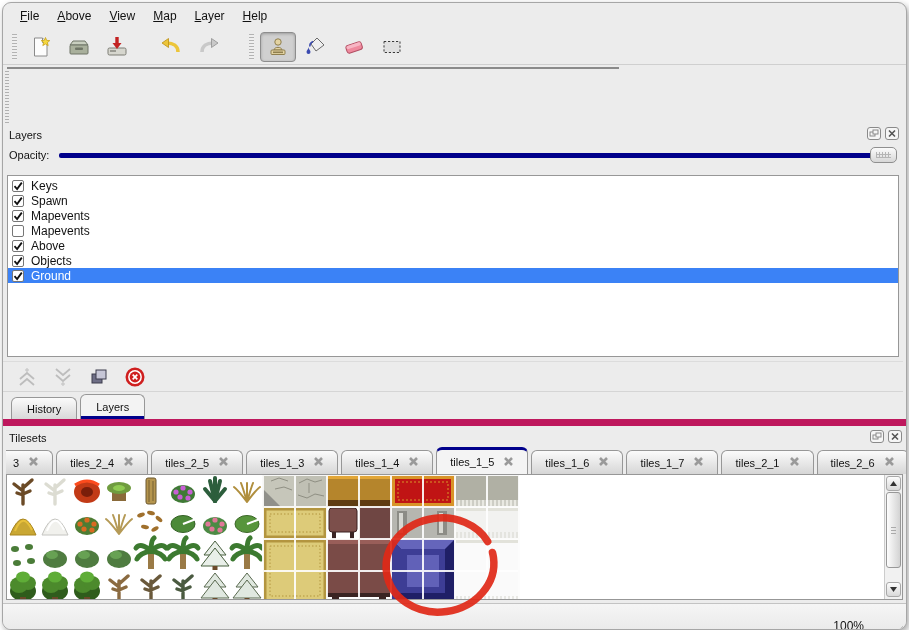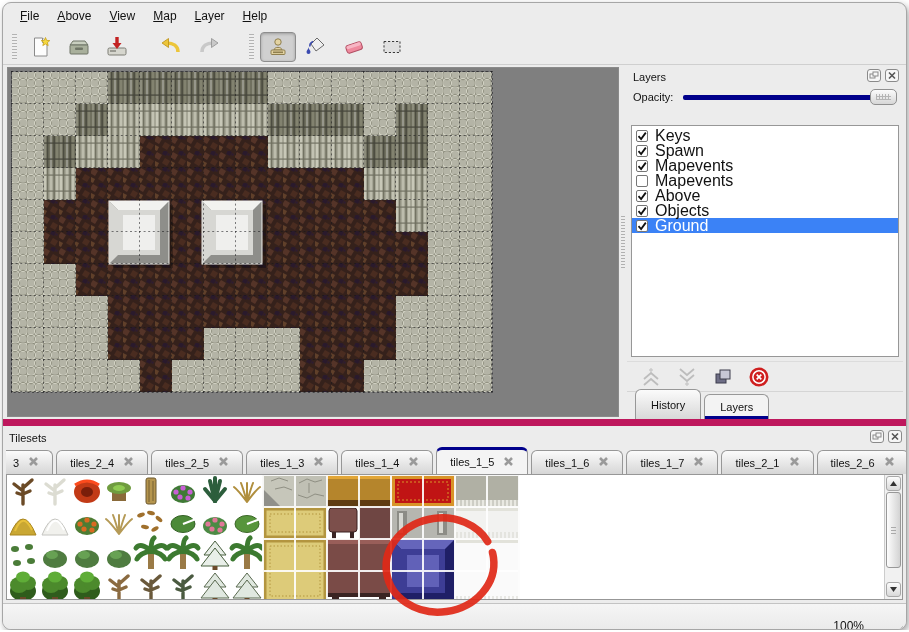--- a/index.html
+++ b/index.html
@@ -13,49 +13,49 @@
   .mi::first-letter{text-decoration:underline;}
   
   .toolbar{height:36px;display:flex;align-items:center;padding:0 4px;border-bottom:1px solid #cfcfcf;}
   .handle{width:5px;height:26px;margin:0 5px;
     background:repeating-linear-gradient(180deg,#b3b3b3 0 1px,#efefef 1px 3px);}
   .tbtn{width:36px;height:30px;display:flex;align-items:center;justify-content:center;border-radius:4px;
     border:1px solid transparent;margin:0 1px;}
   .tbtn.active{background:#d0d0d0;border:1px solid #8d8d8d;box-shadow:inset 0 1px 3px rgba(0,0,0,.25);}
   .tgap{width:16px;}
   
-  .main{display:flex;height:354px;}
+  .main{display:flex;height:354px;flex-direction:column;}
   .map-viewport{margin:2px 0 2px 4px;width:612px;background:#7f7f7f;border:1px solid #8a8a8a;
     position:relative;overflow:hidden;}
   .map-viewport svg{position:absolute;left:3px;top:3px;}
   .vsplit{width:8px;display:flex;align-items:center;justify-content:center;}
   .vsplit .grip{width:4px;height:52px;background:repeating-linear-gradient(180deg,#b0b0b0 0 1px,#ededed 1px 3px);}
   .dock{flex:1;display:flex;flex-direction:column;padding:0 3px 0 0;}
   .panel-title{height:20px;display:flex;align-items:center;font-size:11px;padding:3px 4px 0 6px;}
   .pt-icons{margin-left:auto;display:flex;gap:4px;align-items:center;}
   .opacity-row{display:flex;align-items:center;font-size:11px;height:24px;padding:2px 6px;gap:8px;}
   .slider{position:relative;flex:1;height:16px;}
   .slider .track{position:absolute;left:2px;right:2px;top:6px;height:5px;border-radius:2px;}
   .slider .thumb{position:absolute;right:0;top:0;width:27px;height:16px;border:1px solid #8f8f8f;
     border-radius:5px;background:linear-gradient(#fbfbfb,#d7d7d7);}
   .slider .thumb::after{content:"";position:absolute;left:5px;right:5px;top:4px;bottom:4px;
     background:repeating-linear-gradient(90deg,#b5b5b5 0 1px,transparent 1px 3px),
                repeating-linear-gradient(0deg,#b5b5b5 0 1px,transparent 1px 3px);}
-  .layer-list{flex:1;margin:16px 4px 4px 4px;background:#fff;border:1px solid #979797;padding:2px 0;
-    font-size:16px;overflow:hidden;}
+  .layer-list{flex:1;margin:8px 4px 4px 4px;background:#fff;border:1px solid #979797;padding:2px 0;
+    font-size:12px;overflow:hidden;}
   .lrow{display:flex;align-items:center;height:15px;padding-left:4px;gap:7px;}
   .lrow.selected{background:#3b82f6;color:#fff;}
   .cbx{width:12px;height:12px;min-width:12px;background:#fff;border:1px solid #767676;border-radius:2px;
     display:flex;align-items:center;justify-content:center;}
   .layer-btns{height:30px;display:flex;align-items:center;gap:12px;padding-left:12px;
     border-top:1px solid #dcdcdc;}
   .lbtn{width:24px;height:24px;display:flex;align-items:center;justify-content:center;}
   .dock-tabs{height:28px;display:flex;align-items:flex-end;padding-left:8px;gap:3px;
     border-top:1px solid #d5d5d5;}
-  .dtab{height:30px;padding:0 15px;display:flex;align-items:center;font-size:11px;
+  .dtab{height:22px;padding:0 15px;display:flex;align-items:center;font-size:11px;
     border:1px solid #979797;border-bottom:none;border-radius:6px 6px 0 0;
     background:linear-gradient(#fbfbfb,#d8d8d8);}
   .dtab.active{background:#f3f3f3;box-shadow:inset 0 -3px 0 #00008b;height:25px;}
   
   .tilesets{height:184px;display:flex;flex-direction:column;border-top:7px solid #be185d;}
   .ts-tabbar{height:28px;display:flex;align-items:flex-end;padding-left:0;}
   .ts-handle{width:5px;height:22px;margin:0 2px 1px 1px;
     background:repeating-linear-gradient(180deg,#b3b3b3 0 1px,#ececec 1px 3px);}
   .tstab{height:24px;display:flex;align-items:center;gap:9px;padding:0 13px;font-size:11px;
     border:1px solid #979797;border-bottom:none;border-radius:6px 6px 0 0;

